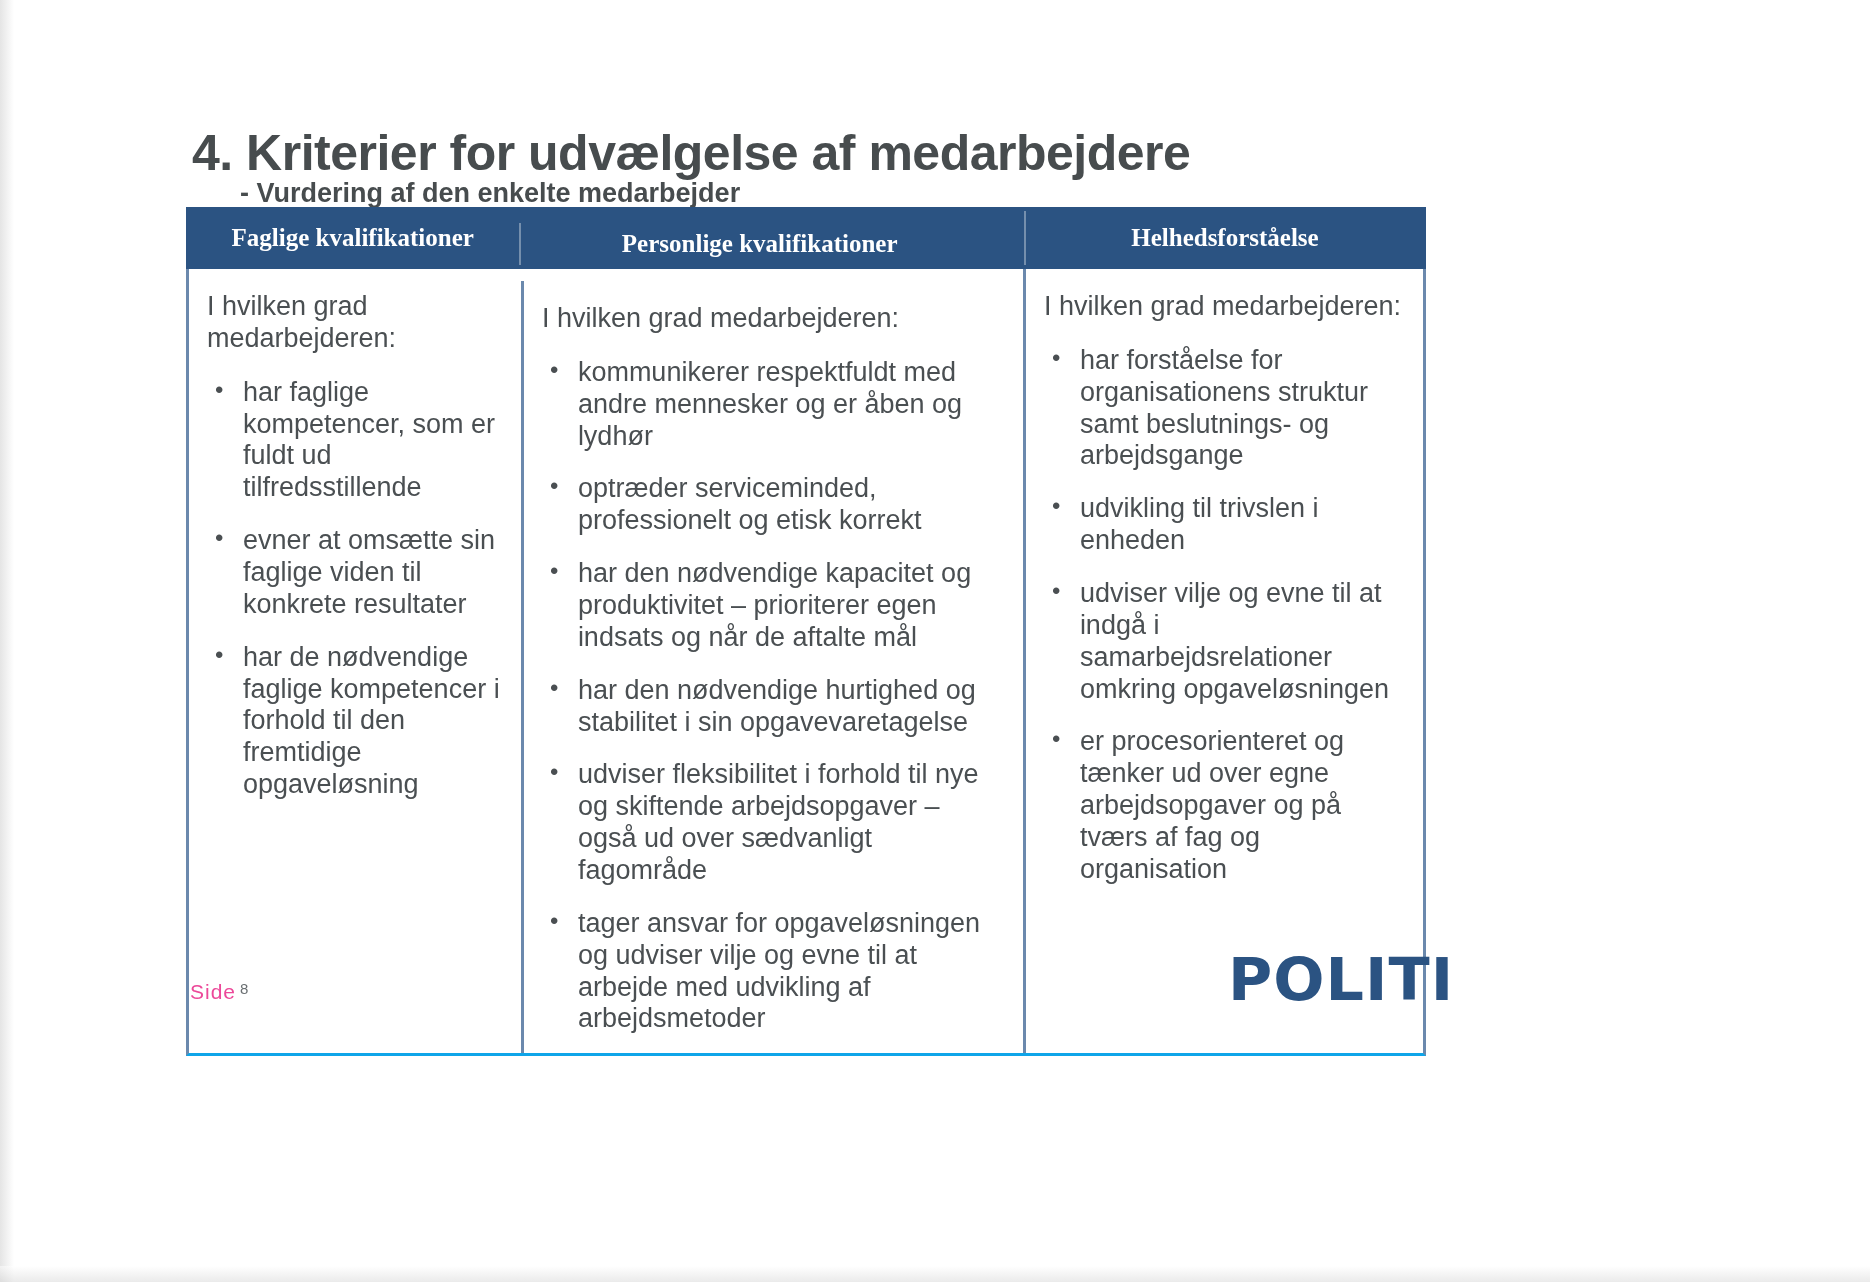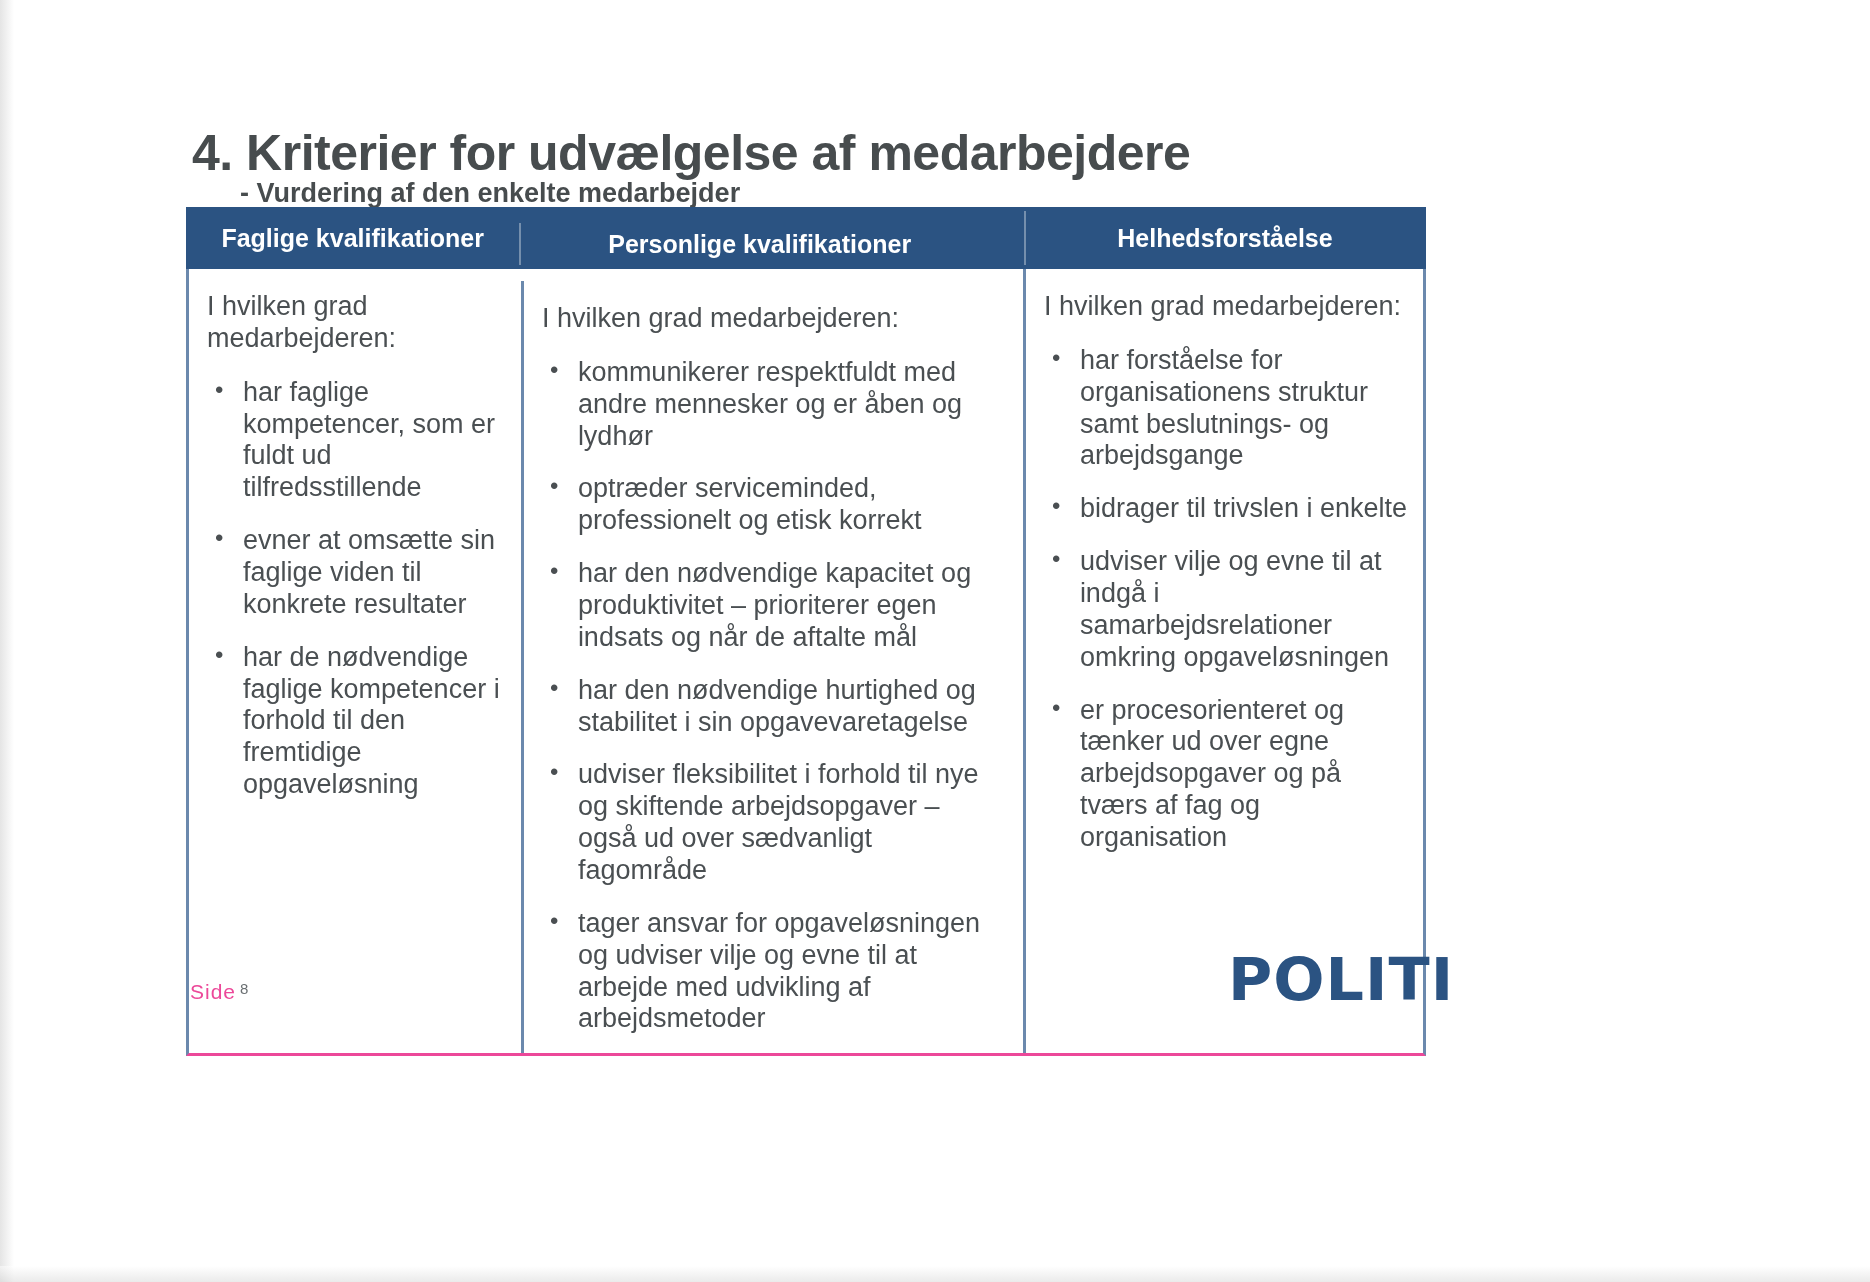--- a/index.html
+++ b/index.html
@@ -79,33 +79,34 @@
   }
   .header-cell {
     display: flex;
     align-items: center;
     justify-content: center;
     color: #ffffff;
     font-size: 25px;
     font-weight: bold;
     box-sizing: border-box;
     position: relative;
+    font-family: Liberation Serif, serif;
   }
   .header-cell + .header-cell::before {
     content: "";
     position: absolute;
     left: 0; top: 4px; bottom: 4px;
     width: 2px;
     background: rgba(255,255,255,.35);
   }
   .body-row {
     display: flex;
     border-left: 3px solid #6b89ad;
     border-right: 3px solid #6b89ad;
-    border-bottom: 3px solid #ec4899;
+    border-bottom: 3px solid #0ea5e9;
     box-sizing: border-box;
     min-height: 680px;
   }
   .col {
     box-sizing: border-box;
     padding: 22px 14px 18px 18px;
   }
   .col + .col {
     border-left: 3px solid #6b89ad;
   }
@@ -211,21 +212,21 @@
           <li>har den nødvendige hurtighed og stabilitet i sin opgavevaretagelse</li>
           <li>udviser fleksibilitet i forhold til nye og skiftende arbejdsopgaver – også ud over sædvanligt fagområde</li>
           <li>tager ansvar for opgaveløsningen og udviser vilje og evne til at arbejde med udvikling af arbejdsmetoder</li>
         </ul>
       </div>
 
       <div class="col c3">
         <p class="intro">I hvilken grad medarbejderen:</p>
         <ul class="bullets">
           <li>har forståelse for organisationens struktur samt beslutnings- og arbejdsgange</li>
-          <li>bidrager til trivslen i enkelte</li>
+          <li>udvikling til trivslen i enheden</li>
           <li>udviser vilje og evne til at indgå i samarbejdsrelationer omkring opgaveløsningen</li>
           <li>er procesorienteret og tænker ud over egne arbejdsopgaver og på tværs af fag og organisation</li>
         </ul>
       </div>
 
     </div>
   </div>
 
   <span class="page-label">Side</span>
   <span class="page-number">8</span>

